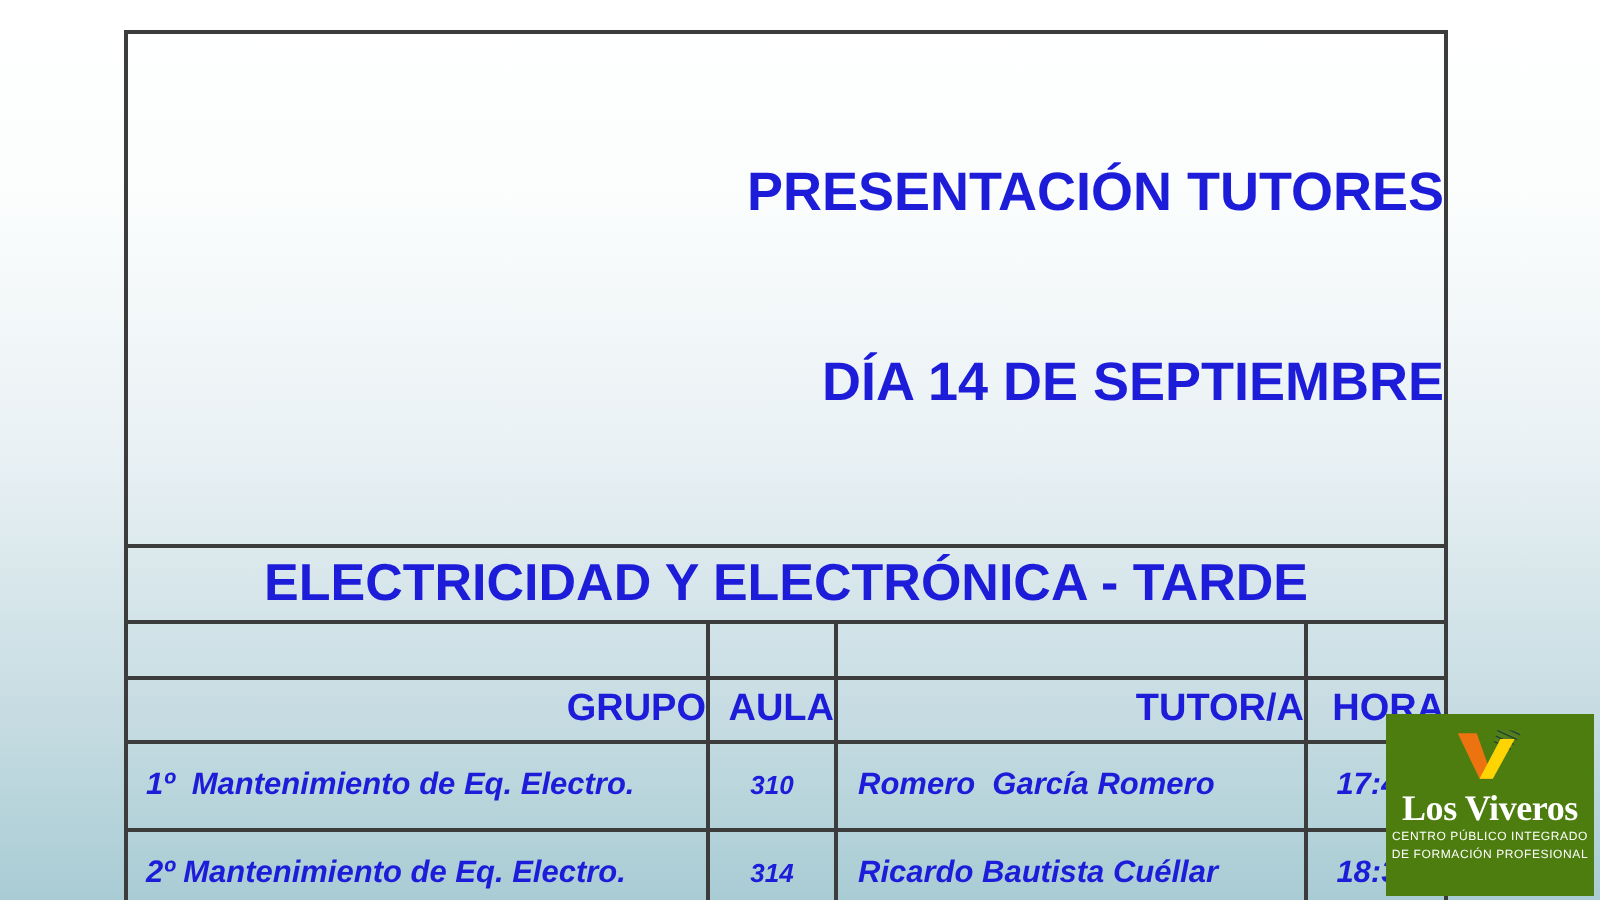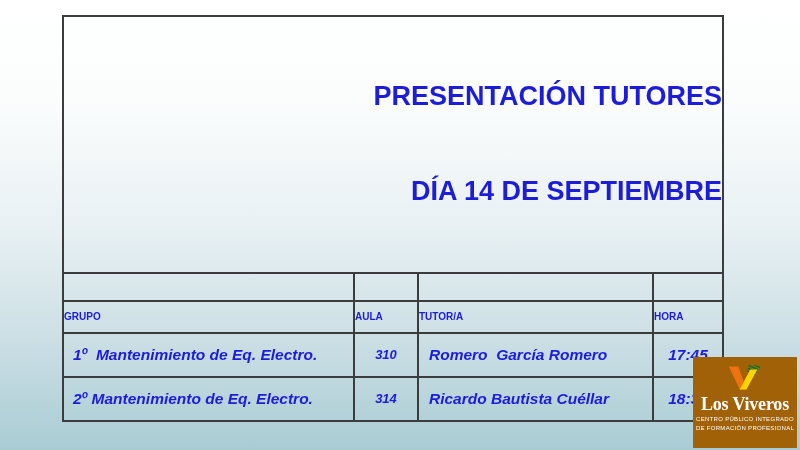--- a/index.html
+++ b/index.html
@@ -28,31 +28,31 @@
     overflow: hidden;
   }
   tr.title-row    { height: 67px; }
   tr.subtitle-row { height: 38px; }
   tr.empty-row    { height: 28px; }
   tr.header-row   { height: 32px; }
   tr.data-row     { height: 44px; font-style: italic; }
 
   .title-cell { text-align: right; font-size: 27px; line-height: 1.18; letter-spacing: 0px; }
   .subtitle-cell { text-align: center; font-size: 26px; }
-  .header-cell { text-align: left; font-size: 10px; }
+  .header-cell { text-align: right; font-size: 19px; }
   .cell-grupo { text-align: left; padding-left: 9px; font-size: 15.5px; }
   .cell-aula  { text-align: center; font-size: 13px; }
   .cell-tutor { text-align: left; padding-left: 10px; font-size: 15.5px; }
   .cell-hora  { text-align: center; font-size: 15.5px; }
 
   .logo {
     position: absolute;
     left: 693px; top: 357px;
     width: 104px; height: 91px;
-    background: #a16207;
+    background: #4d7c0f;
     color: #ffffff;
     text-align: center;
     padding-top: 6px;
   }
   .logo svg { display: block; margin: 0 auto; }
   .logo-name {
     font-family: "Liberation Serif", serif;
     font-weight: bold;
     font-size: 18px;
     letter-spacing: -0.2px;
@@ -78,20 +78,23 @@
         <col style="width:64px">
         <col style="width:235px">
         <col style="width:70px">
     </colgroup>
     <tbody>
       <tr class="title-row">
         <td class="title-cell" colspan="4">
           <div>PRESENTACIÓN TUTORES</div>
           <div>DÍA 14 DE SEPTIEMBRE</div>
         </td>
+      </tr>
+      <tr class="subtitle-row">
+        <td class="subtitle-cell" colspan="4">ELECTRICIDAD Y ELECTRÓNICA - TARDE</td>
       </tr>
       <tr class="empty-row">
         <td></td>
         <td></td>
         <td></td>
         <td></td>
       </tr>
       <tr class="header-row">
         <td class="header-cell">GRUPO</td>
         <td class="header-cell">AULA</td>

